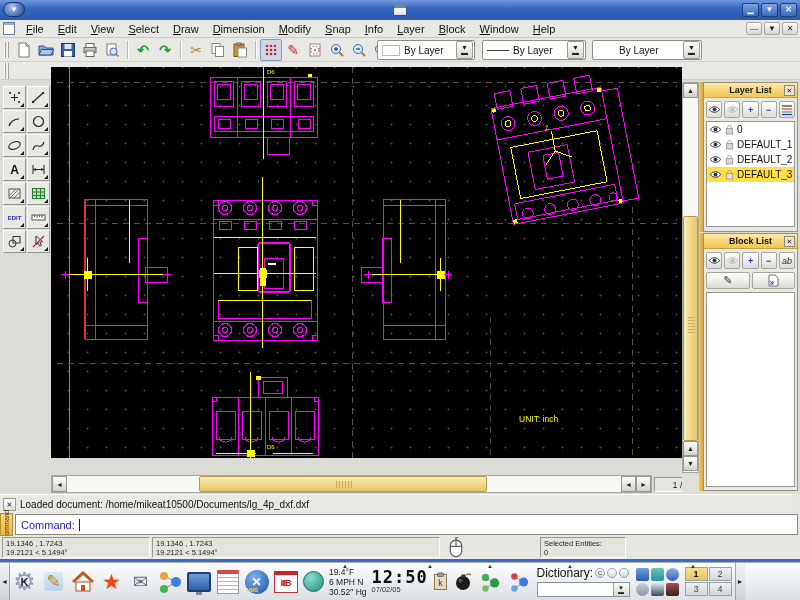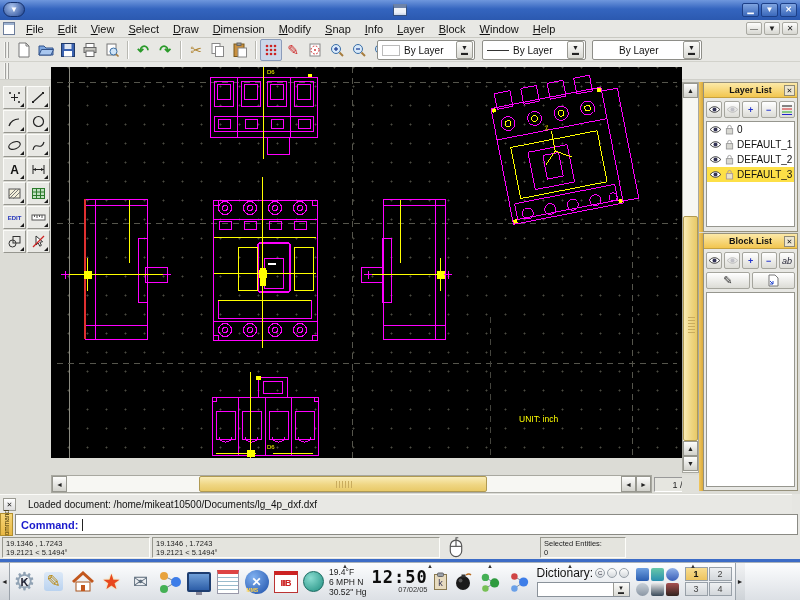--- a/index.html
+++ b/index.html
@@ -90,48 +90,48 @@
 .pbtns{display:flex;gap:2px;padding:3px 2px}
 .pbtn{flex:1;height:17px;border:1px solid #a5a59d;border-radius:2px;background:linear-gradient(#fff,#dcdcd6);
  display:flex;align-items:center;justify-content:center;font-size:9px;color:#223;position:relative}
 .plist{background:#fff;border:1px solid #96968e;margin:0 2px 2px 2px;overflow:hidden}
 .lrow{display:flex;align-items:center;gap:3px;height:15px;font-size:10px;padding-left:2px;color:#111}
 .lrow.sel{background:#fde047}
 .mini{display:block}
 
 
 .smsg{position:absolute;left:0;top:494px;width:792px;height:19px;background:#e8e8e4;border-top:1px solid #fbfbf8;
- display:flex;align-items:center;gap:12px;padding-left:3px;font-size:10px;color:#111}
+ display:flex;align-items:center;gap:4px;padding-left:3px;font-size:10px;color:#111}
 .xbtn{width:13px;height:13px;border:1px solid #9a9a92;background:linear-gradient(#fff,#ddd);font-size:7px;line-height:11px;text-align:center;color:#222}
 .cmdrow{position:absolute;left:0;top:513px;width:800px;height:23px;background:#e6e6e2;display:flex;align-items:stretch}
 .cmdtab{width:13px;background:linear-gradient(#f7d678,#e9b844);border:1px solid #b28f2f;
  display:flex;align-items:center;justify-content:center}
 .cmdtab span{writing-mode:vertical-rl;transform:rotate(180deg);font-size:6.5px;color:#3a2d00;letter-spacing:0}
 .cmdfield{flex:1;background:#fff;border:1px solid #8a8a84;margin:1px 2px;display:flex;align-items:center;padding-left:5px;font-size:11px}
-.cmdlabel{color:#1a1acc;font-weight:bold}
+.cmdlabel{color:#1a1acc;font-weight:normal}
 .caret{width:1px;height:12px;background:#222;margin-left:4px}
 .coordrow{position:absolute;left:0;top:536px;width:800px;height:23px;background:#e6e6e2}
 .ccell{position:absolute;top:1px;height:21px;border:1px solid;border-color:#98988f #fdfdfa #fdfdfa #98988f;
  font-size:7.5px;line-height:9px;padding:1px 3px;color:#222;background:#e4e4de}
 .bluestrip{position:absolute;left:0;top:559px;width:800px;height:3px;background:#3c6cc6}
 
 
 .taskbar{position:absolute;left:0;top:562px;width:800px;height:38px;
  background:linear-gradient(#fcfdfe,#dce0e5);border-top:1px solid #aab2bb;display:flex;align-items:center}
 .hidebtn{width:10px;height:38px;background:linear-gradient(#f2f3f4,#cdd2d7);border-right:1px solid #9aa2aa;
  font-size:7px;display:flex;align-items:center;justify-content:center;color:#222;flex:none}
 .hidebtn.r{border-right:none;border-left:1px solid #9aa2aa}
 .tbi{width:29px;height:30px;display:flex;align-items:center;justify-content:center;position:relative;flex:none}
 .ah{position:absolute;top:0;font-size:6px;color:#333;line-height:6px}
 .kgear{font-size:25px;color:#90a2b4;line-height:1}
 .kk{position:absolute;font-size:11px;font-weight:bold;color:#223;top:9px}
 .weather{display:flex;align-items:center;margin:0 3px;flex:none}
 .moon{width:21px;height:21px;border-radius:50%;background:radial-gradient(circle at 35% 32%,#8adcd0,#1f8e80);border:1px solid #16695f;margin-right:5px}
 .wlines{font-size:8.5px;line-height:10px;color:#1a1a1a;white-space:nowrap}
-.clock{width:56px;text-align:right;flex:none;margin:0 2px}
+.clock{width:56px;text-align:left;flex:none;margin:0 2px}
 .ctime{font-family:"DejaVu Sans Mono",monospace;font-weight:bold;font-size:17px;line-height:16px;letter-spacing:1px;color:#0d0d0d}
 .cdate{font-size:7.5px;color:#333}
 .dict{display:flex;flex-direction:column;justify-content:center;gap:2px;margin:0 3px;flex:none}
 .drow1{display:flex;align-items:center;gap:2px}
 .dlabel{font-size:12px;color:#111}
 .dbtn{width:10px;height:10px;border-radius:50%;border:1px solid #98a0a8;background:linear-gradient(#fdfdfd,#d5d9dd);
  font-size:6px;line-height:8px;text-align:center;color:#334}
 .dcombo{width:93px;height:15px;background:#fff;border:1px solid #8a929a;display:flex;align-items:center}
 .dcombo .fill{flex:1}
 .darrow{width:16px;height:13px;background:linear-gradient(#fcfcfa,#d9d9d3);border-left:1px solid #9a9a93;

